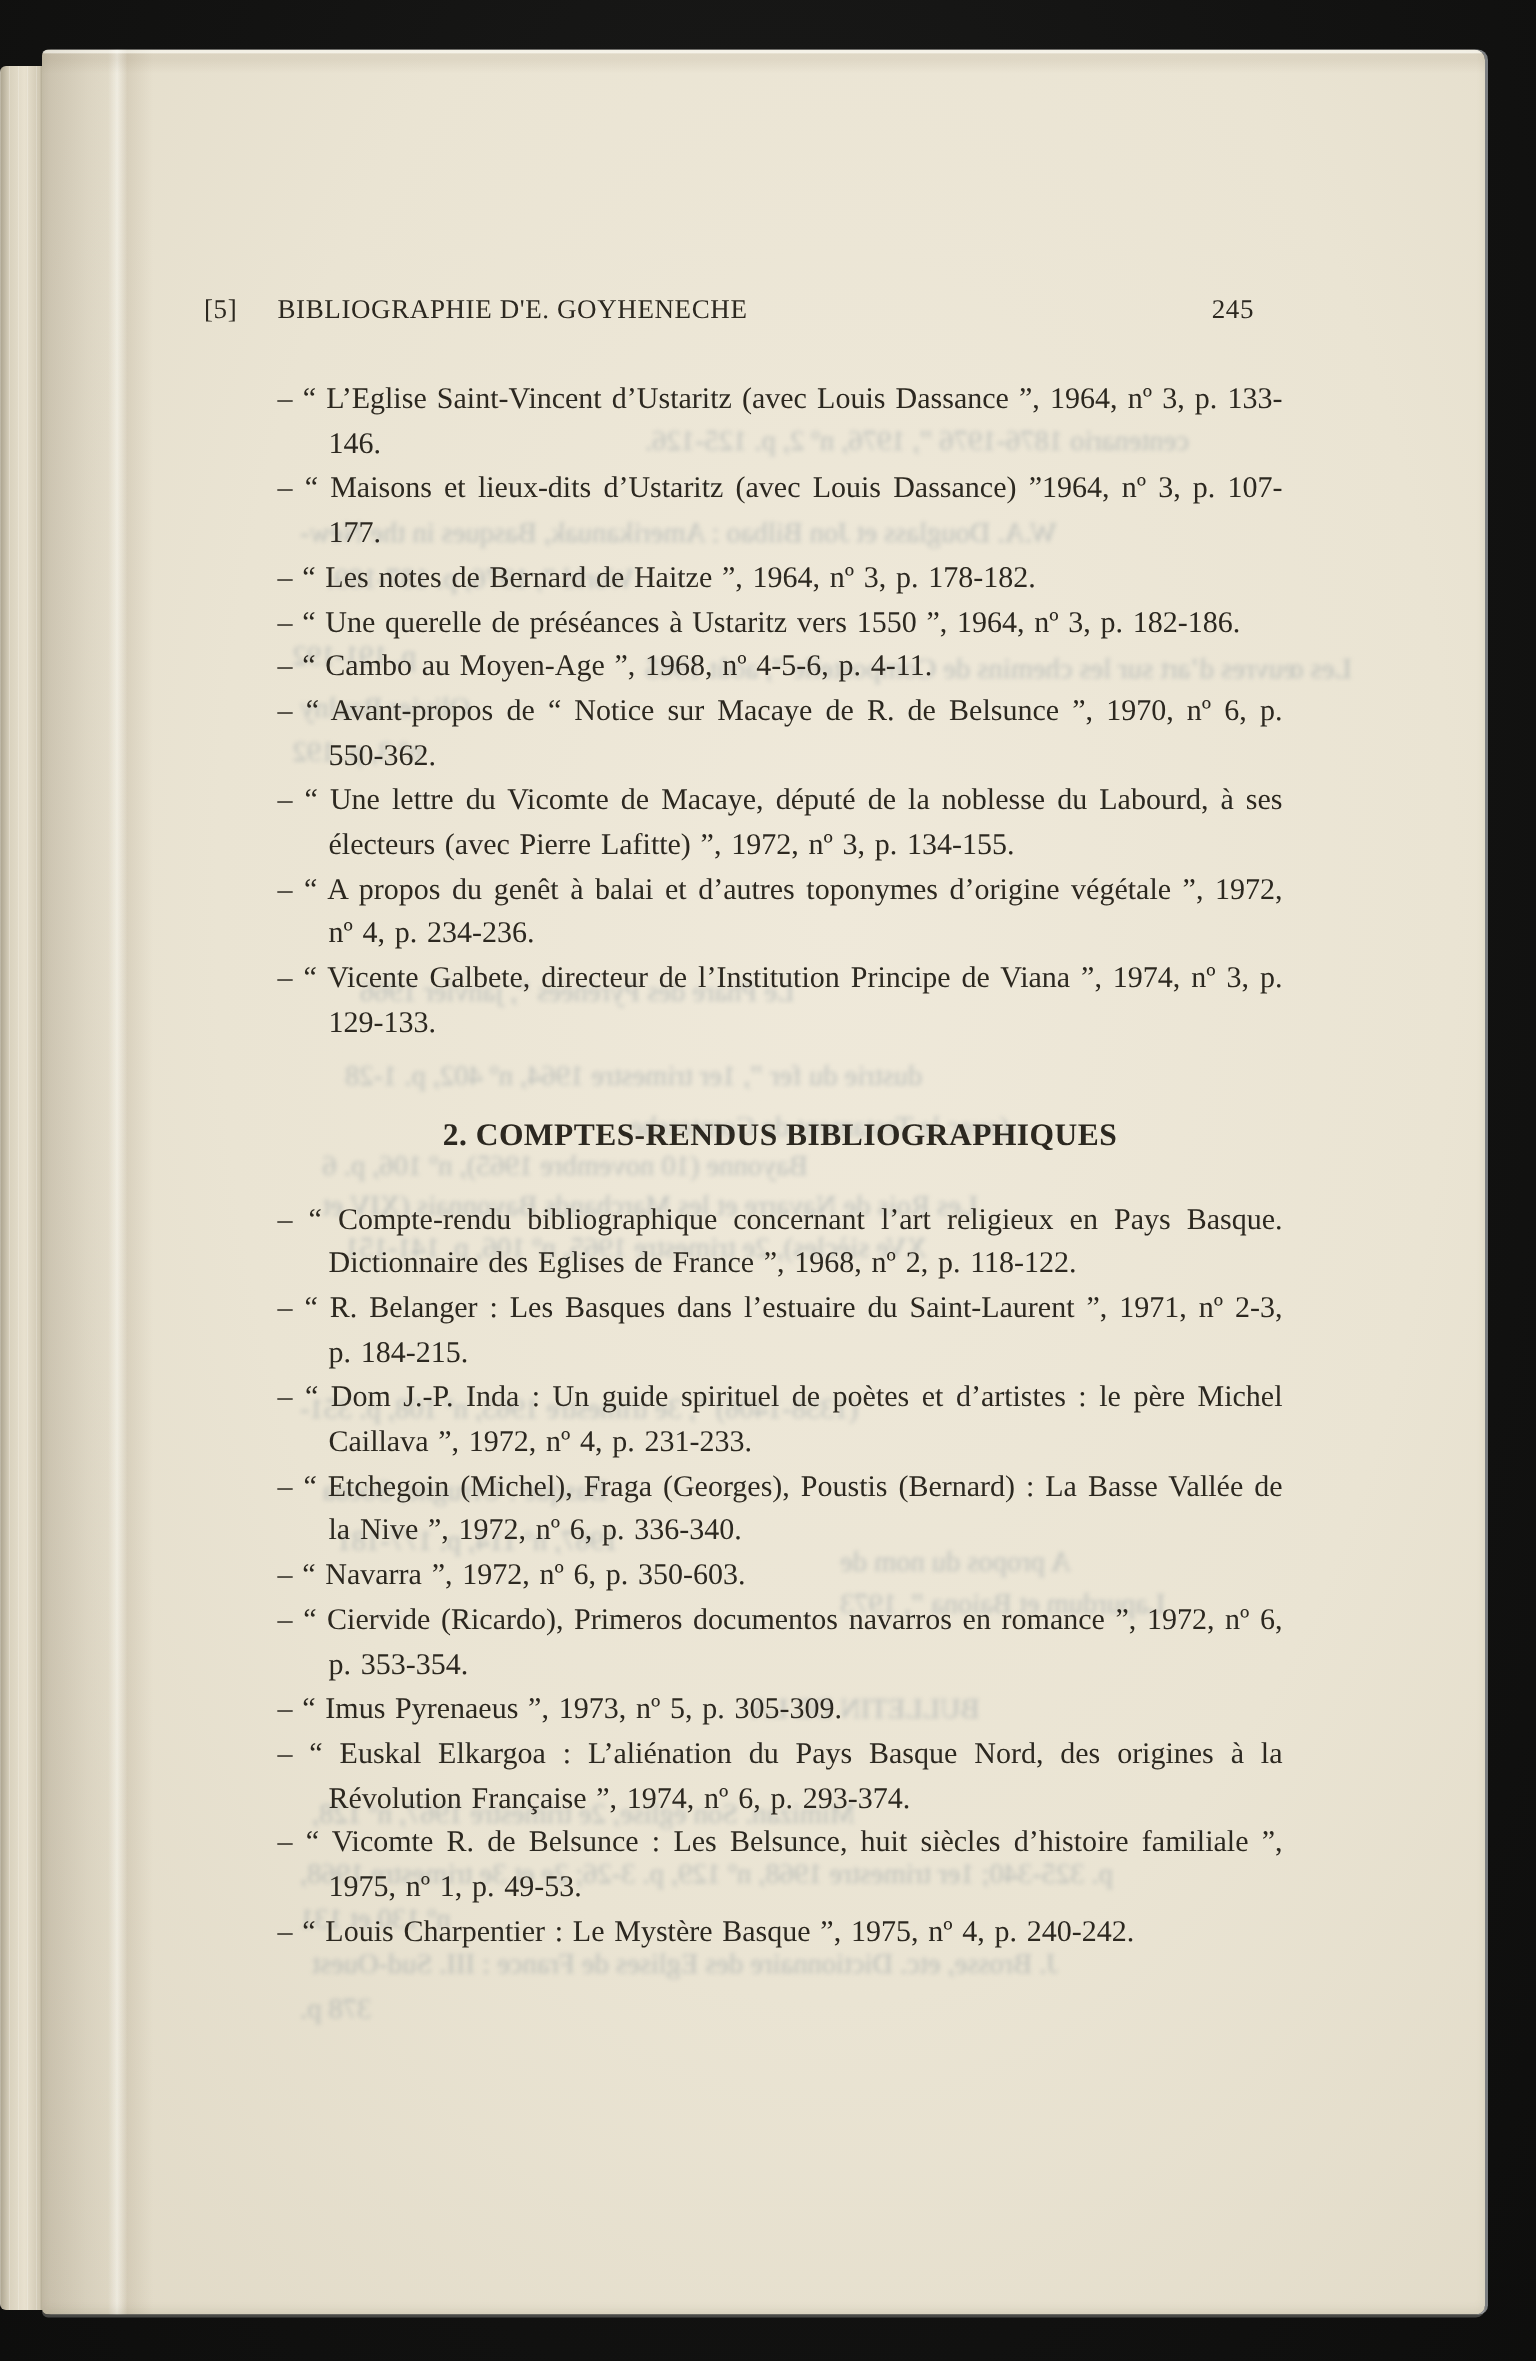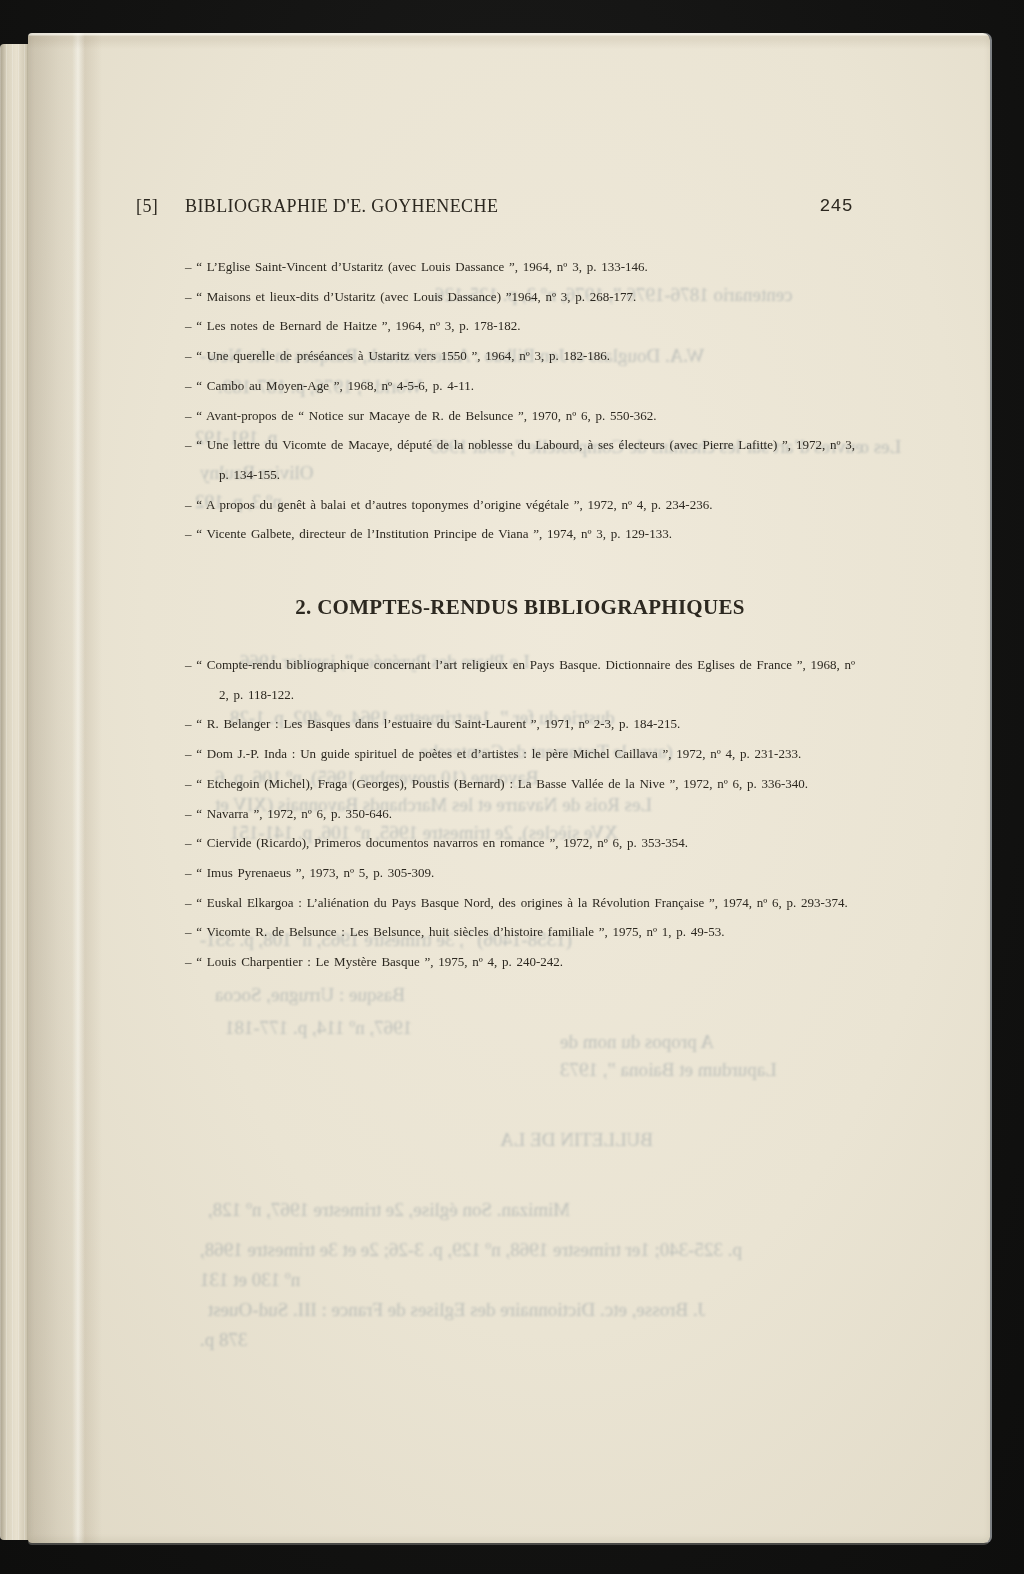--- a/index.html
+++ b/index.html
@@ -35,24 +35,24 @@
     position:absolute;white-space:nowrap;line-height:1;
     transform:scaleX(-1);
     filter:blur(1.3px);
     color:rgba(120,136,148,0.38);
     font-size:19px;
   }
   .content{position:absolute;left:157px;top:163px;width:670px;color:#2c2820;}
   .running-header{position:relative;height:26px;font-size:18px;letter-spacing:0.4px;}
   .folio-bracket{position:absolute;left:-49px;top:0;}
   .header-title{display:block;text-align:left;}
-  .page-number{position:absolute;right:2px;top:0;font-family:Liberation Mono, monospace;}
+  .page-number{position:absolute;right:19px;top:0;}
   .list{margin-top:30px;}
   .entry{
-    margin:0;font-size:13px;line-height:29.7px;
+    margin:0;font-size:20px;line-height:29.7px;
     text-align:justify;
     padding-left:34px;text-indent:-34px;
     word-spacing:1.5px;
   }
   .section-heading{
     margin:46px 0 20px 0;
     font-size:21px;font-weight:bold;text-align:center;letter-spacing:0.3px;
   }
 </style>
 </head>
@@ -88,36 +88,36 @@
         <span class="ghost" style="left: 172px; top: 1297px;">378 p.</span>
       </div>
     <div class="content">
       <div class="running-header">
         <span class="folio-bracket">[5]</span>
         <span class="header-title">BIBLIOGRAPHIE D'E. GOYHENECHE</span>
         <span class="page-number">245</span>
       </div>
       <div class="list list1">
           <p class="entry">– “ L’Eglise Saint-Vincent d’Ustaritz (avec Louis Dassance ”, 1964, nº 3, p. 133-146.</p>
-          <p class="entry">– “ Maisons et lieux-dits d’Ustaritz (avec Louis Dassance) ”1964, nº 3, p. 268-177.</p>
+          <p class="entry">– “ Maisons et lieux-dits d’Ustaritz (avec Louis Dassance) ”1964, nº 3, p. 107-177.</p>
           <p class="entry">– “ Les notes de Bernard de Haitze ”, 1964, nº 3, p. 178-182.</p>
           <p class="entry">– “ Une querelle de préséances à Ustaritz vers 1550 ”, 1964, nº 3, p. 182-186.</p>
           <p class="entry">– “ Cambo au Moyen-Age ”, 1968, nº 4-5-6, p. 4-11.</p>
           <p class="entry">– “ Avant-propos de “ Notice sur Macaye de R. de Belsunce ”, 1970, nº 6, p. 550-362.</p>
           <p class="entry">– “ Une lettre du Vicomte de Macaye, député de la noblesse du Labourd, à ses électeurs (avec Pierre Lafitte) ”, 1972, nº 3, p. 134-155.</p>
           <p class="entry">– “ A propos du genêt à balai et d’autres toponymes d’origine végétale ”, 1972, nº 4, p. 234-236.</p>
           <p class="entry">– “ Vicente Galbete, directeur de l’Institution Principe de Viana ”, 1974, nº 3, p. 129-133.</p>
         </div>
       <h2 class="section-heading">2. COMPTES-RENDUS BIBLIOGRAPHIQUES</h2>
       <div class="list list2">
           <p class="entry">– “ Compte-rendu bibliographique concernant l’art religieux en Pays Basque. Dictionnaire des Eglises de France ”, 1968, nº 2, p. 118-122.</p>
           <p class="entry">– “ R. Belanger : Les Basques dans l’estuaire du Saint-Laurent ”, 1971, nº 2-3, p. 184-215.</p>
           <p class="entry">– “ Dom J.-P. Inda : Un guide spirituel de poètes et d’artistes : le père Michel Caillava ”, 1972, nº 4, p. 231-233.</p>
           <p class="entry">– “ Etchegoin (Michel), Fraga (Georges), Poustis (Bernard) : La Basse Vallée de la Nive ”, 1972, nº 6, p. 336-340.</p>
-          <p class="entry">– “ Navarra ”, 1972, nº 6, p. 350-646.</p>
+          <p class="entry">– “ Navarra ”, 1972, nº 6, p. 350-603.</p>
           <p class="entry">– “ Ciervide (Ricardo), Primeros documentos navarros en romance ”, 1972, nº 6, p. 353-354.</p>
           <p class="entry">– “ Imus Pyrenaeus ”, 1973, nº 5, p. 305-309.</p>
           <p class="entry">– “ Euskal Elkargoa : L’aliénation du Pays Basque Nord, des origines à la Révolution Française ”, 1974, nº 6, p. 293-374.</p>
           <p class="entry">– “ Vicomte R. de Belsunce : Les Belsunce, huit siècles d’histoire familiale ”, 1975, nº 1, p. 49-53.</p>
           <p class="entry">– “ Louis Charpentier : Le Mystère Basque ”, 1975, nº 4, p. 240-242.</p>
         </div>
     </div>
   </div>
 </div>
 

